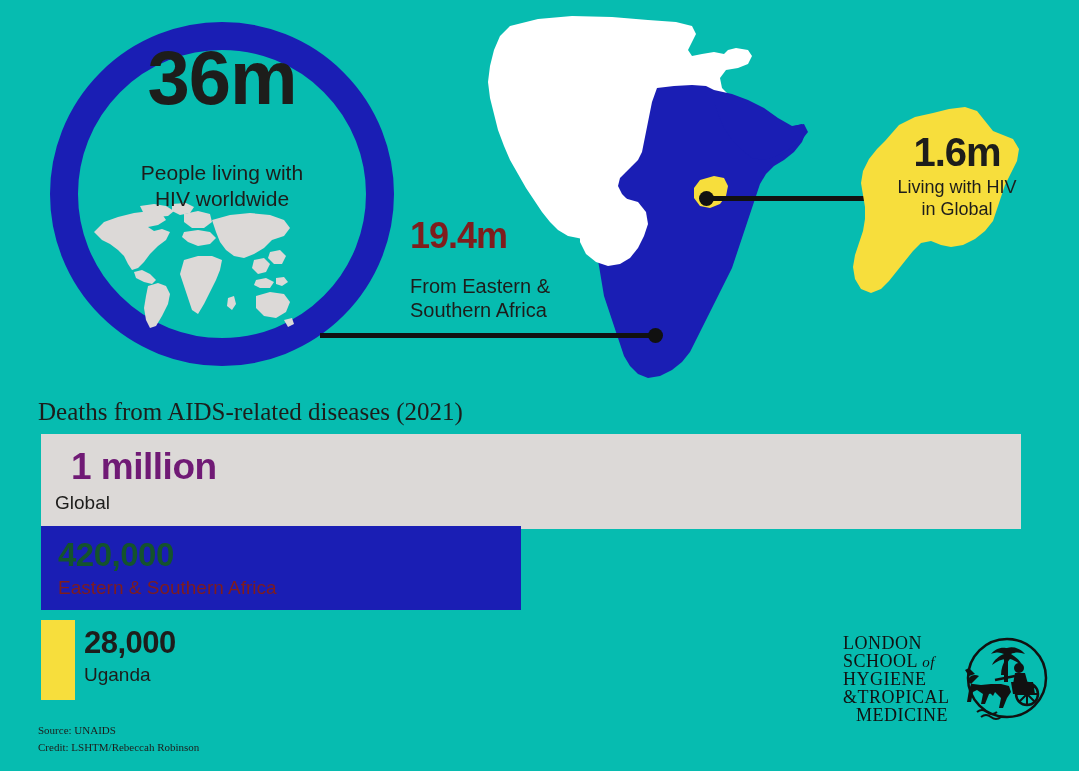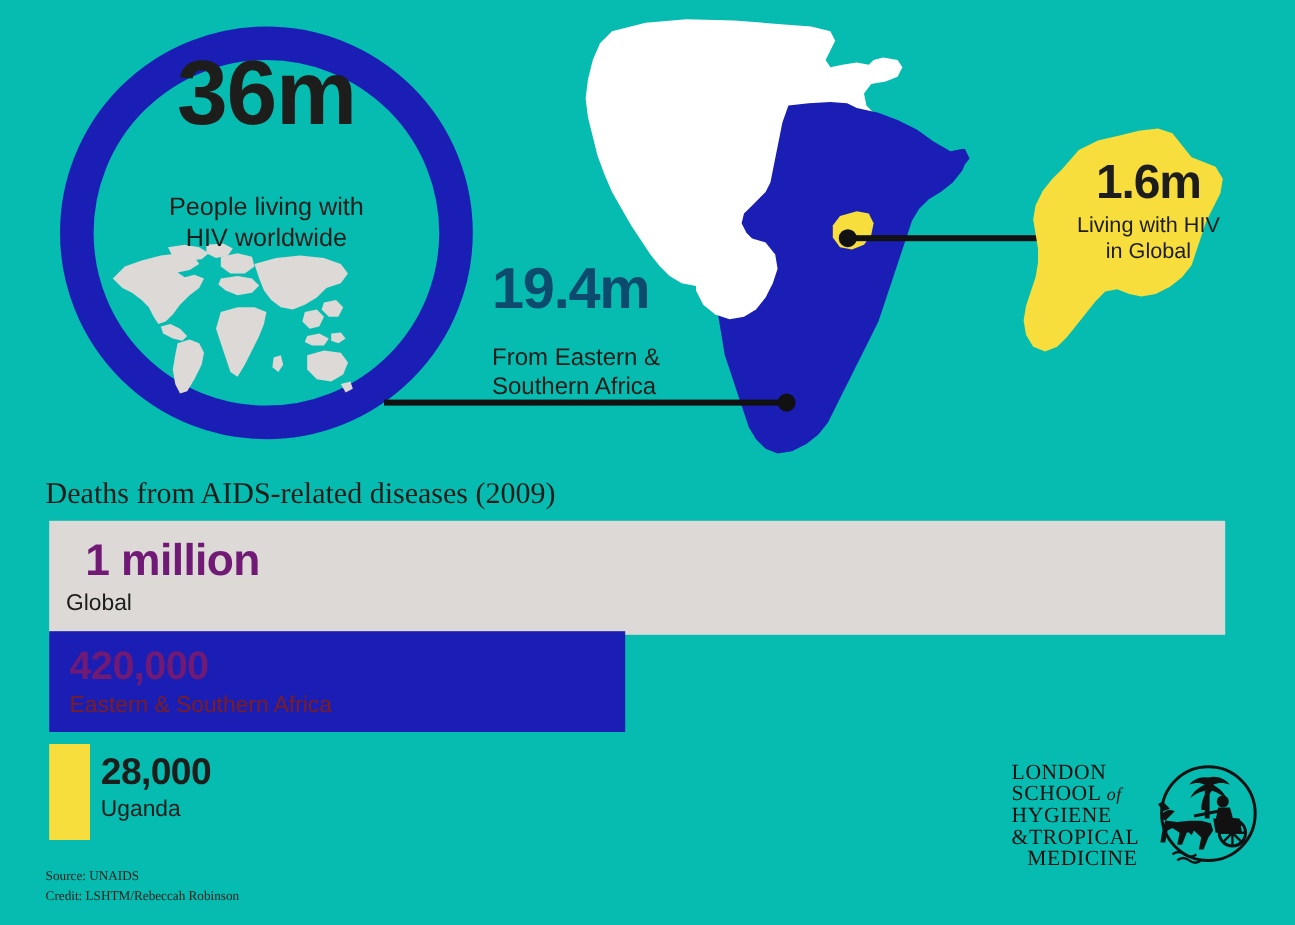--- a/index.html
+++ b/index.html
@@ -37,21 +37,21 @@
 
   
   .africa{position:absolute;left:452px;top:8px;width:390px;height:392px;}
 
   
   .conn{position:absolute;background:#111;height:5px;}
   .conn-dot{position:absolute;width:15px;height:15px;border-radius:50%;background:#111;}
 
   
   .lbl-esa{position:absolute;left:410px;top:218px;width:260px;}
-  .lbl-esa .n{font-size:48px;font-weight:bold;color:#0c4a6e;line-height:1;letter-spacing:-1px;}
+  .lbl-esa .n{font-size:36px;font-weight:bold;color:#7f1d1d;line-height:1;letter-spacing:-1px;}
   .lbl-esa .t{font-size:20px;color:#1d1d1b;line-height:1.22;margin-top:20px;}
 
   .uganda-wrap{position:absolute;left:825px;top:95px;width:215px;height:215px;}
   .lbl-ug{position:absolute;left:872px;top:132px;width:170px;text-align:center;}
   .lbl-ug .n{font-size:40px;font-weight:bold;color:#1d1d1b;line-height:1;letter-spacing:-1px;}
   .lbl-ug .t{font-size:18px;color:#1d1d1b;line-height:1.24;margin-top:4px;}
 
   
   .section-title{
     position:absolute;left:38px;top:398px;
@@ -63,21 +63,21 @@
   .bar-label .n{font-weight:bold;letter-spacing:-0.5px;line-height:1;}
   .bar-label .t{line-height:1.1;}
 
   .bar-global{left:41px;top:434px;width:980px;height:95px;background:#dcd9d7;}
   .lbl-global{left:55px;top:448px;}
   .lbl-global .n{font-size:37px;color:#701a75;margin-left:16px;}
   .lbl-global .t{font-size:19px;color:#1d1d1b;margin-top:8px;}
 
   .bar-esa{left:41px;top:526px;width:480px;height:84px;background:#1a1eb4;}
   .lbl-esa2{left:58px;top:538px;}
-  .lbl-esa2 .n{font-size:33px;color:#701a75;}
+  .lbl-esa2 .n{font-size:33px;color:#14532d;}
   .lbl-esa2 .t{font-size:19px;color:#7f1d1d;margin-top:7px;}
 
   .bar-ug{left:41px;top:620px;width:34px;height:80px;background:#f7de3c;}
   .lbl-ug2{left:84px;top:627px;}
   .lbl-ug2 .n{font-size:31px;color:#1d1d1b;}
   .lbl-ug2 .t{font-size:19px;color:#1d1d1b;margin-top:7px;}
 
   
   .credits{
     position:absolute;left:38px;top:722px;
@@ -194,21 +194,21 @@
   </svg>
 
   <div class="lbl-ug">
     <div class="n">1.6m</div>
     <div class="t">
       <div>Living with HIV</div>
       <div>in Global</div>
     </div>
   </div>
 
-  <div class="section-title">Deaths from AIDS-related diseases (2009)</div>
+  <div class="section-title">Deaths from AIDS-related diseases (2021)</div>
 
   <div class="bar bar-global"></div>
   <div class="bar-label lbl-global">
     <div class="n">1 million</div>
     <div class="t">Global</div>
   </div>
 
   <div class="bar bar-esa"></div>
   <div class="bar-label lbl-esa2">
     <div class="n">420,000</div>

